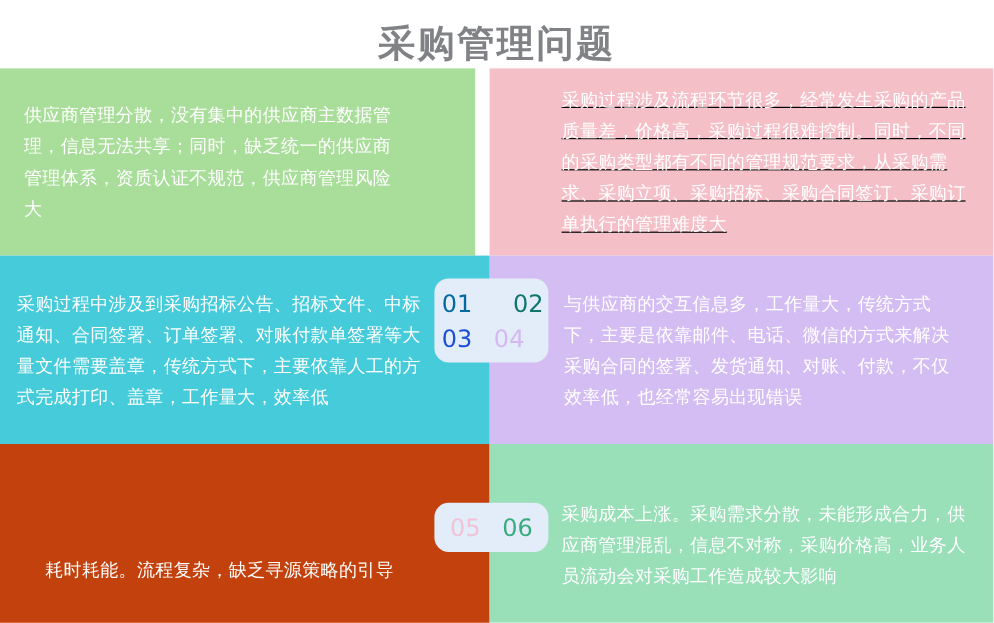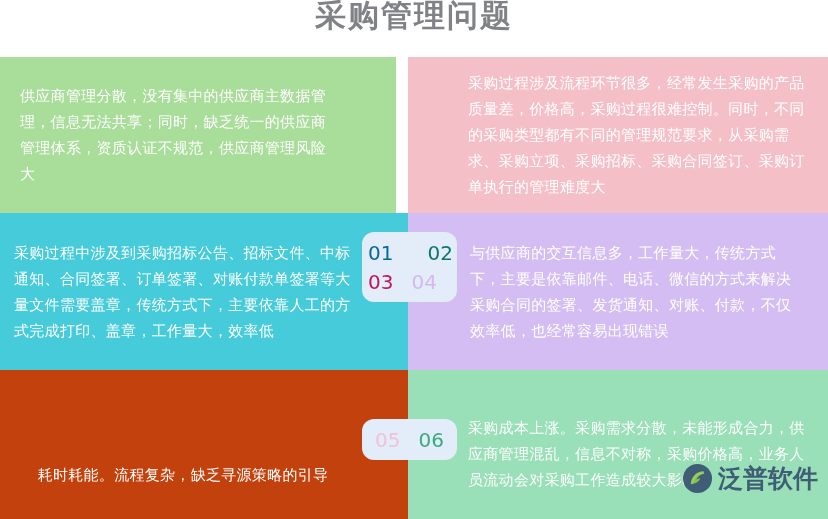--- a/index.html
+++ b/index.html
@@ -16,21 +16,21 @@
   }
 
   
   .title {
     position: absolute;
     top: 0;
     left: 0;
     width: 828px;
     height: 57px;
     display: flex;
-    align-items: flex-start;
+    align-items: flex-end;
     justify-content: center;
     box-sizing: border-box;
     padding-bottom: 4px;
   }
   .title-text {
     font-size: 31px;
     font-weight: bold;
     color: #808285;
     letter-spacing: 2px;
     line-height: 1;
@@ -60,21 +60,21 @@
     white-space: pre-wrap;
     word-break: break-all;
   }
 
   
   .p1 { left: 0;   top: 0;   width: 396px; height: 156px; background: #a8dd9a; }
   .p3 { left: 0;   top: 156px; width: 408px; height: 157px; background: #46cbda; }
   .p5 { left: 0;   top: 313px; width: 408px; height: 156px; background: #c2410c; align-items: center; }
 
   
-  .p2 { left: 408px; top: 0;   width: 420px; height: 156px; background: #f5bfc7; }
+  .p2 { left: 408px; top: 0;   width: 420px; height: 156px; background: #f5bfc7; text-decoration: underline; }
   .p4 { left: 408px; top: 156px; width: 420px; height: 157px; background: #d4bdf3; }
   .p6 { left: 408px; top: 313px; width: 420px; height: 149px; background: #99dfb8; }
 
   
   .p1 .panel-text { margin-left: 20px; margin-right: 60px; }
   .p2 .panel-text { margin-left: 60px; margin-right: 18px; }
   .p3 .panel-text { margin-left: 14px; margin-right: 56px; }
   .p4 .panel-text { margin-left: 62px; margin-right: 22px; }
   .p5 .panel-text { margin-left: 14px; margin-right: 56px; margin-top: 54px; }
   .p6 .panel-text { margin-left: 60px; margin-right: 22px; margin-top: 18px; }
@@ -108,21 +108,21 @@
     left: 362px;
     top: 362px;
     width: 95px;
     height: 41px;
     grid-template-columns: 1fr 1fr;
     grid-template-rows: 1fr;
     padding: 4px;
   }
   .n01 { color: #0369a1; }
   .n02 { color: #0f766e; margin-left: 32px; }
-  .n03 { color: #be185d; text-align: right; }
+  .n03 { color: #1d4ed8; text-align: right; }
   .n04 { color: #d4b8f0; }
   .n05 { color: #f0c3d8; }
   .n06 { color: #3aab7e; }
 
   
   .watermark {
     position: absolute;
     left: 676px;
     top: 463px;
     width: 148px;
@@ -201,21 +201,13 @@
   </div>
 
   <div class="badge badge-b">
     <span class="badge-num n05">05</span>
     <span class="badge-num n06">06</span>
   </div>
 
 </div>
 
 <div class="watermark">
-  <div class="wm-row">
-    <svg class="wm-mark" viewBox="0 0 64 64">
-      <circle cx="32" cy="32" r="30" fill="#3f5d75"></circle>
-      <path d="M44 17 C30 17 20 27 18 43 C26 44 34 40 38 32 C34 32 31 33 29 35 C32 28 38 23 46 22 Z" fill="#86c44a"></path>
-      <path d="M18 44 C20 28 31 18 45 17 L45 21 C33 23 24 32 22 45 Z" fill="#ffffff" opacity="0.15"></path>
-    </svg>
-    <div class="wm-name">泛普软件</div>
-  </div>
 </div>
 
 </body></html>

